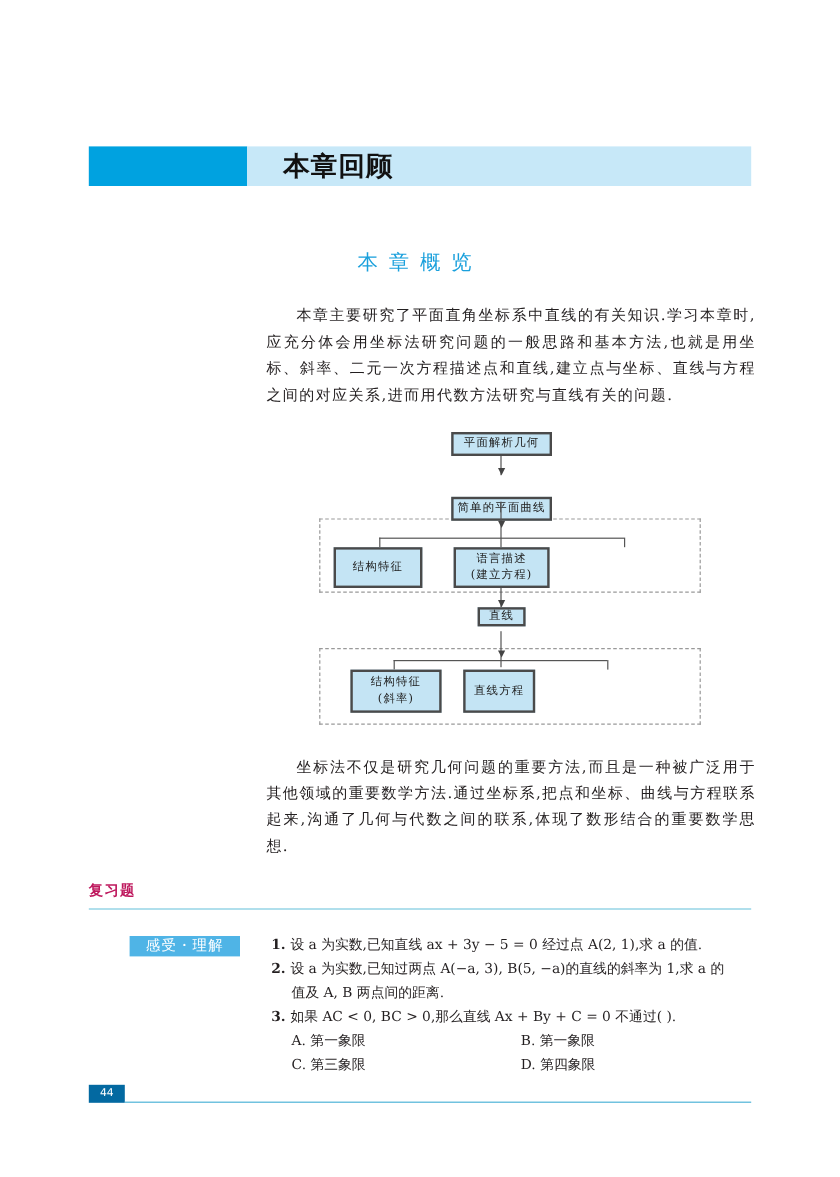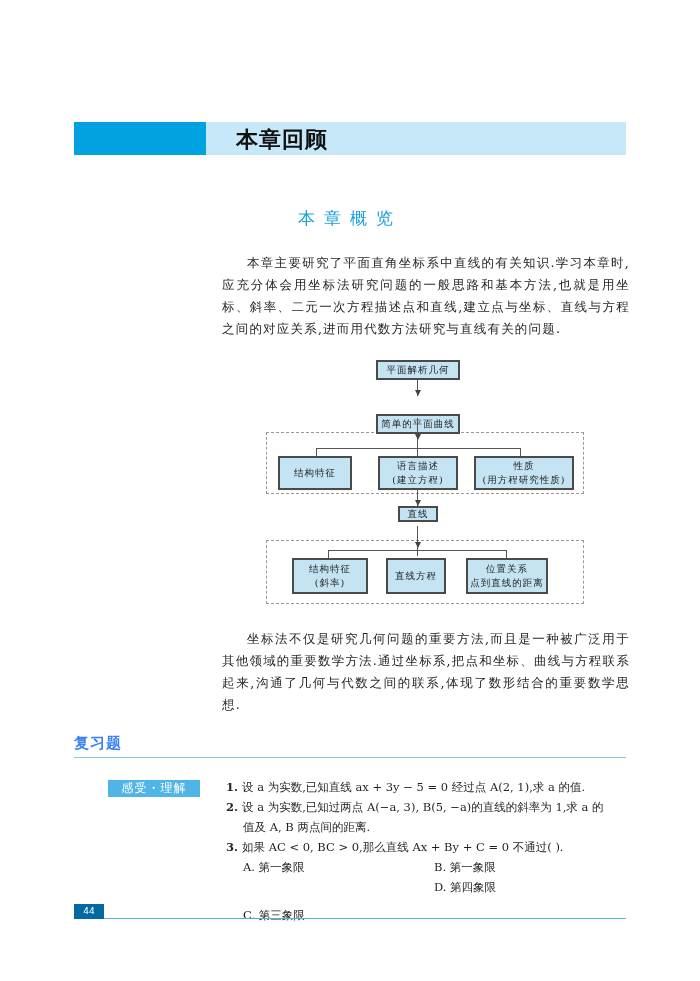--- a/index.html
+++ b/index.html
@@ -19,21 +19,21 @@
   .para2 { top: 628px; }
   
   .diagram { left: 266px; top: 356px; width: 316px; height: 252px; }
   .dash-box { position: absolute; border: 1px dashed #999; }
   .node { position: absolute; background: #c4e4f4; border: 2px solid #4a4a4a; box-sizing: border-box;
           display: flex; flex-direction: column; align-items: center; justify-content: center;
           font-size: 9.5px; line-height: 14px; letter-spacing: 1px; color: #222; text-align: center; }
   .line { position: absolute; background: #555; }
   .arrow { position: absolute; width: 0; height: 0; border-left: 3px solid transparent; border-right: 3px solid transparent; border-top: 6px solid #444; }
   
-  .review-title { left: 74px; top: 734px; font-size: 15px; color: #3b82f6; font-weight: bold;
+  .review-title { left: 74px; top: 734px; font-size: 12px; color: #be185d; font-weight: bold;
                   font-family: "DejaVu Sans", sans-serif; letter-spacing: 1px; }
   .review-rule { left: 74px; top: 757px; width: 552px; height: 1px; background: #7ccbe0; }
   .tag { left: 108px; top: 780px; width: 92px; height: 17px; background: #4fb4e6; color: #fff;
          font-size: 12px; line-height: 17px; text-align: center; font-family: "DejaVu Sans", sans-serif; letter-spacing: 1px; }
   .q { font-size: 11.5px; line-height: 20px; font-family: "DejaVu Serif", serif; white-space: nowrap; }
   .q b { font-weight: bold; margin-right: 4px; }
   .opt { font-size: 11.5px; line-height: 20px; font-family: "DejaVu Serif", serif; }
   .page-num { left: 74px; top: 904px; width: 30px; height: 15px; background: #0369a1; color: #fff;
               font-size: 9px; line-height: 15px; text-align: center; font-family: "DejaVu Sans", sans-serif; }
   .page-rule { left: 104px; top: 918px; width: 522px; height: 1px; background: #4fb4d8; }
@@ -72,48 +72,40 @@
   <div class="line" style="left:254px; top:92px; width:1px; height:8px;"></div>
   <div class="line" style="left:151px; top:84px; width:1px; height:16px;"></div>
 
   <div class="node" style="left:12px; top:100px; width:74px; height:34px;">
     <span>结构特征</span>
   </div>
   <div class="node" style="left:112px; top:100px; width:80px; height:34px;">
     <span>语言描述</span>
     <span>(建立方程)</span>
   </div>
-  <div class="node" style="left:208px; top:100px; width:100px; height:34px;">
-    <span>性质</span>
-    <span>(用方程研究性质)</span>
-  </div>
 
   <div class="line" style="left:151px; top:134px; width:1px; height:16px;"></div>
   <div class="arrow" style="left:149px; top:144px;"></div>
 
   <div class="node" style="left:132px; top:150px; width:40px; height:16px;">
     <span>直线</span>
   </div>
   <div class="line" style="left:151px; top:170px; width:1px; height:30px;"></div>
   <div class="arrow" style="left:149px; top:186px;"></div>
 
   <div class="line" style="left:62px; top:194px; width:178px; height:1px;"></div>
   <div class="line" style="left:62px; top:194px; width:1px; height:8px;"></div>
   <div class="line" style="left:240px; top:194px; width:1px; height:8px;"></div>
 
   <div class="node" style="left:26px; top:202px; width:76px; height:36px;">
     <span>结构特征</span>
     <span>(斜率)</span>
   </div>
   <div class="node" style="left:120px; top:202px; width:60px; height:36px;">
     <span>直线方程</span>
-  </div>
-  <div class="node" style="left:200px; top:202px; width:82px; height:36px;">
-    <span>位置关系</span>
-    <span>点到直线的距离</span>
   </div>
 </div>
 
 <div class="abs para para2">
   <p>坐标法不仅是研究几何问题的重要方法,而且是一种被广泛用于其他领域的重要数学方法.通过坐标系,把点和坐标、曲线与方程联系起来,沟通了几何与代数之间的联系,体现了数形结合的重要数学思想.</p>
 </div>
 
 <div class="abs review-title">复习题</div>
 <div class="abs review-rule"></div>
 <div class="abs tag">感受・理解</div>
@@ -123,17 +115,17 @@
 </div>
 <div class="abs q" style="left:226px; top:797px;">
   <b>2.</b><span>设 a 为实数,已知过两点 A(−a, 3), B(5, −a)的直线的斜率为 1,求 a 的</span>
 </div>
 <div class="abs q" style="left:243px; top:817px;">值及 A, B 两点间的距离.</div>
 <div class="abs q" style="left:226px; top:837px;">
   <b>3.</b><span>如果 AC &lt; 0, BC &gt; 0,那么直线 Ax + By + C = 0 不通过(      ).</span>
 </div>
 <div class="abs opt" style="left:243px; top:857px;">A. 第一象限</div>
 <div class="abs opt" style="left:434px; top:857px;">B. 第一象限</div>
-<div class="abs opt" style="left:243px; top:877px;margin-top:28px;">C. 第三象限</div>
+<div class="abs opt" style="left:243px; top:877px;">C. 第三象限</div>
 <div class="abs opt" style="left:434px; top:877px;">D. 第四象限</div>
 
 <div class="abs page-num">44</div>
 <div class="abs page-rule"></div>
 
 </body></html>

